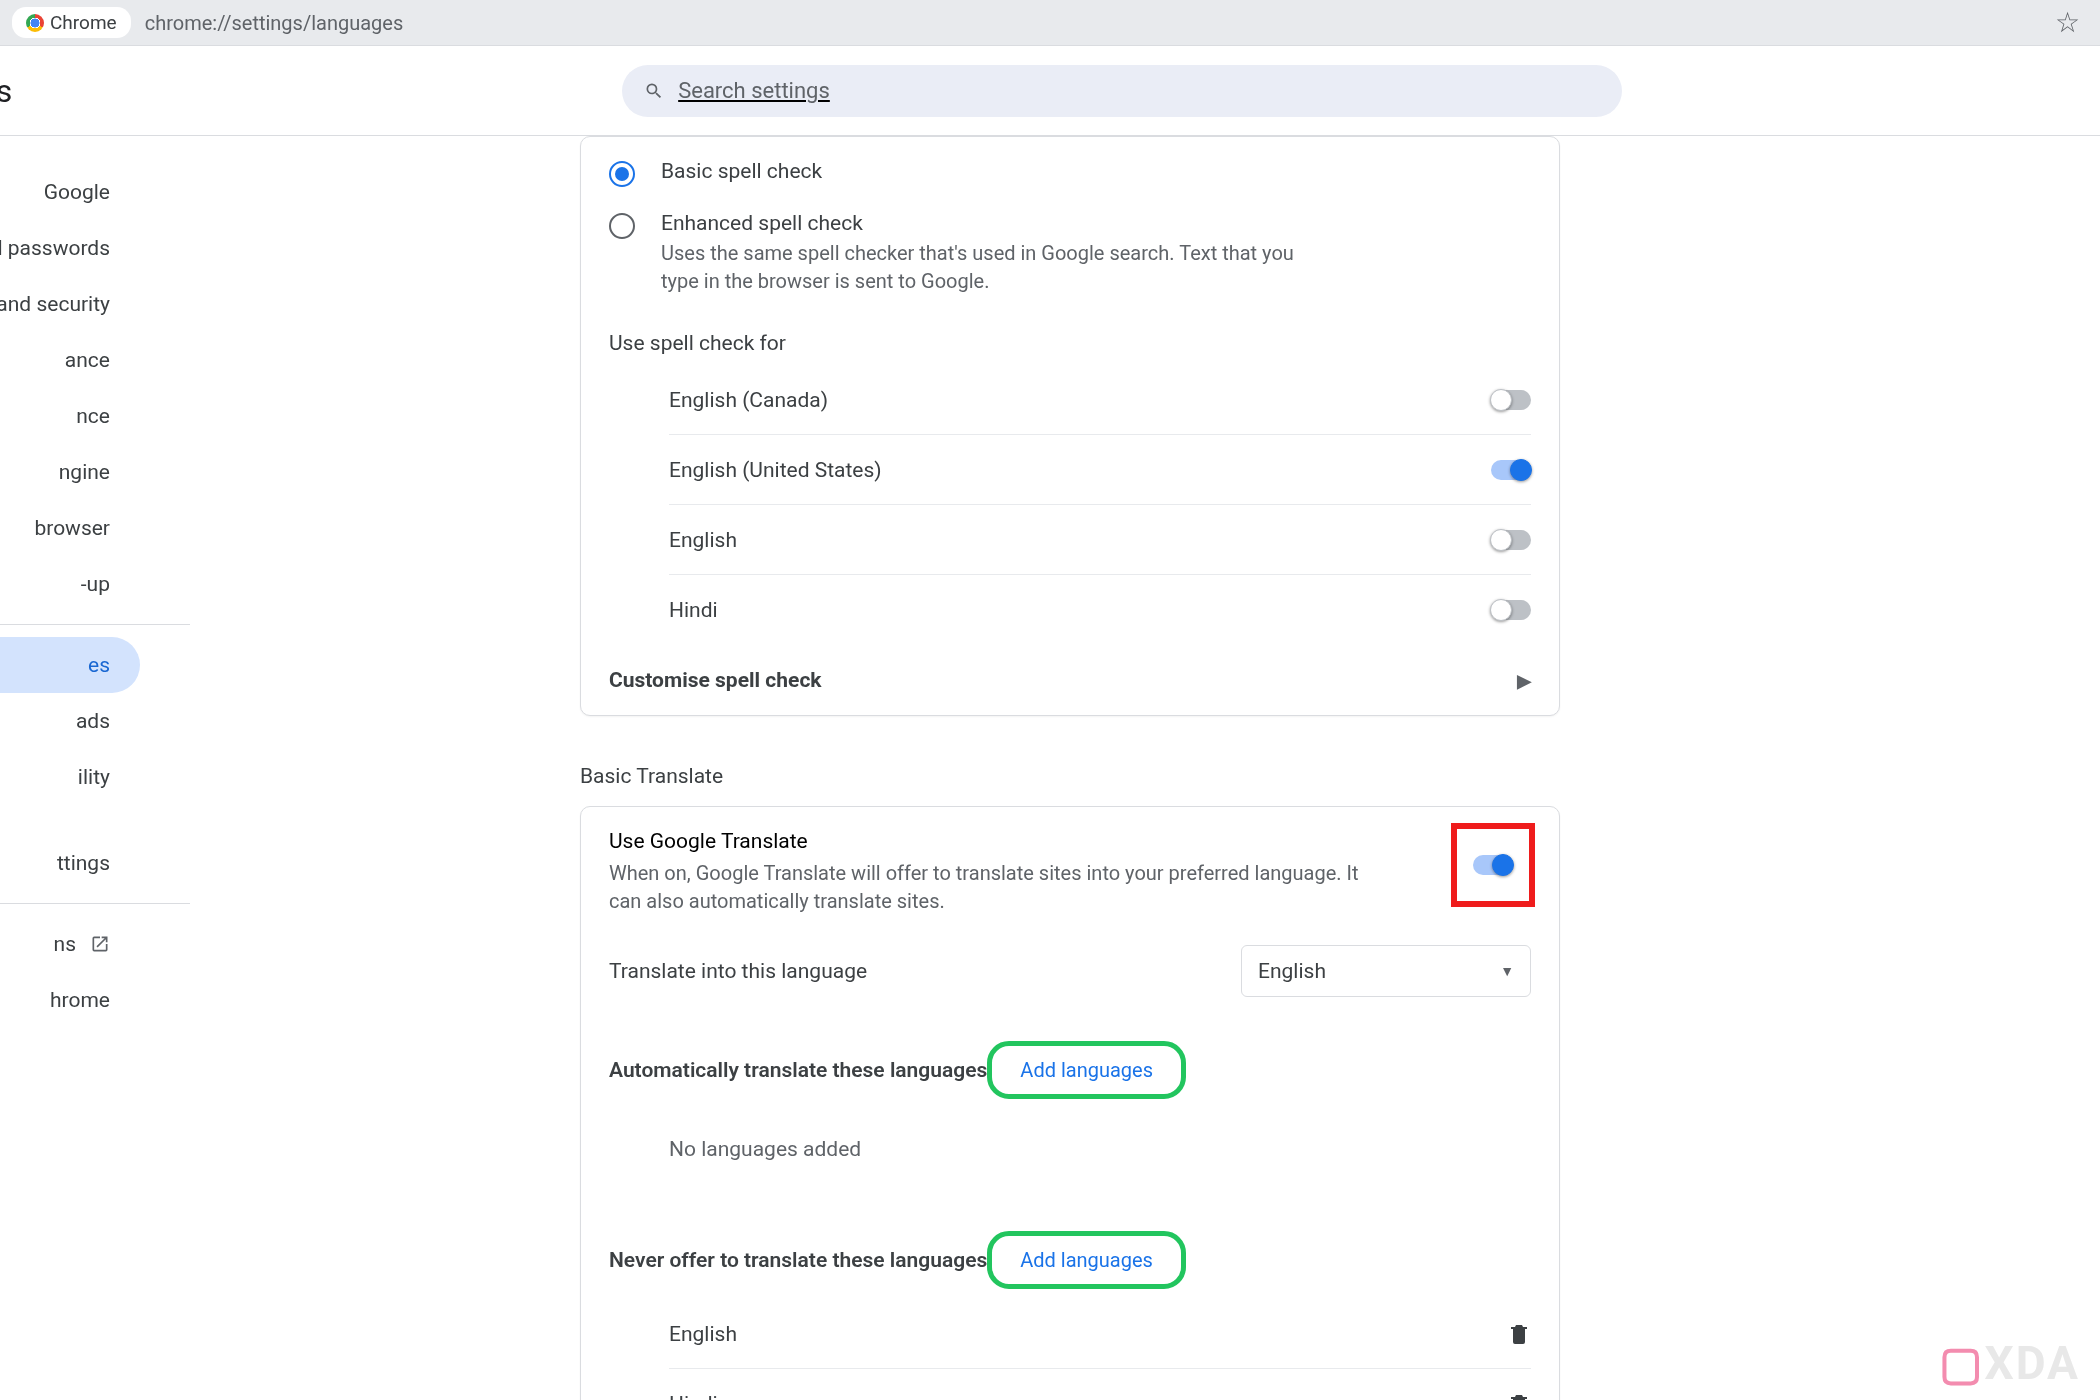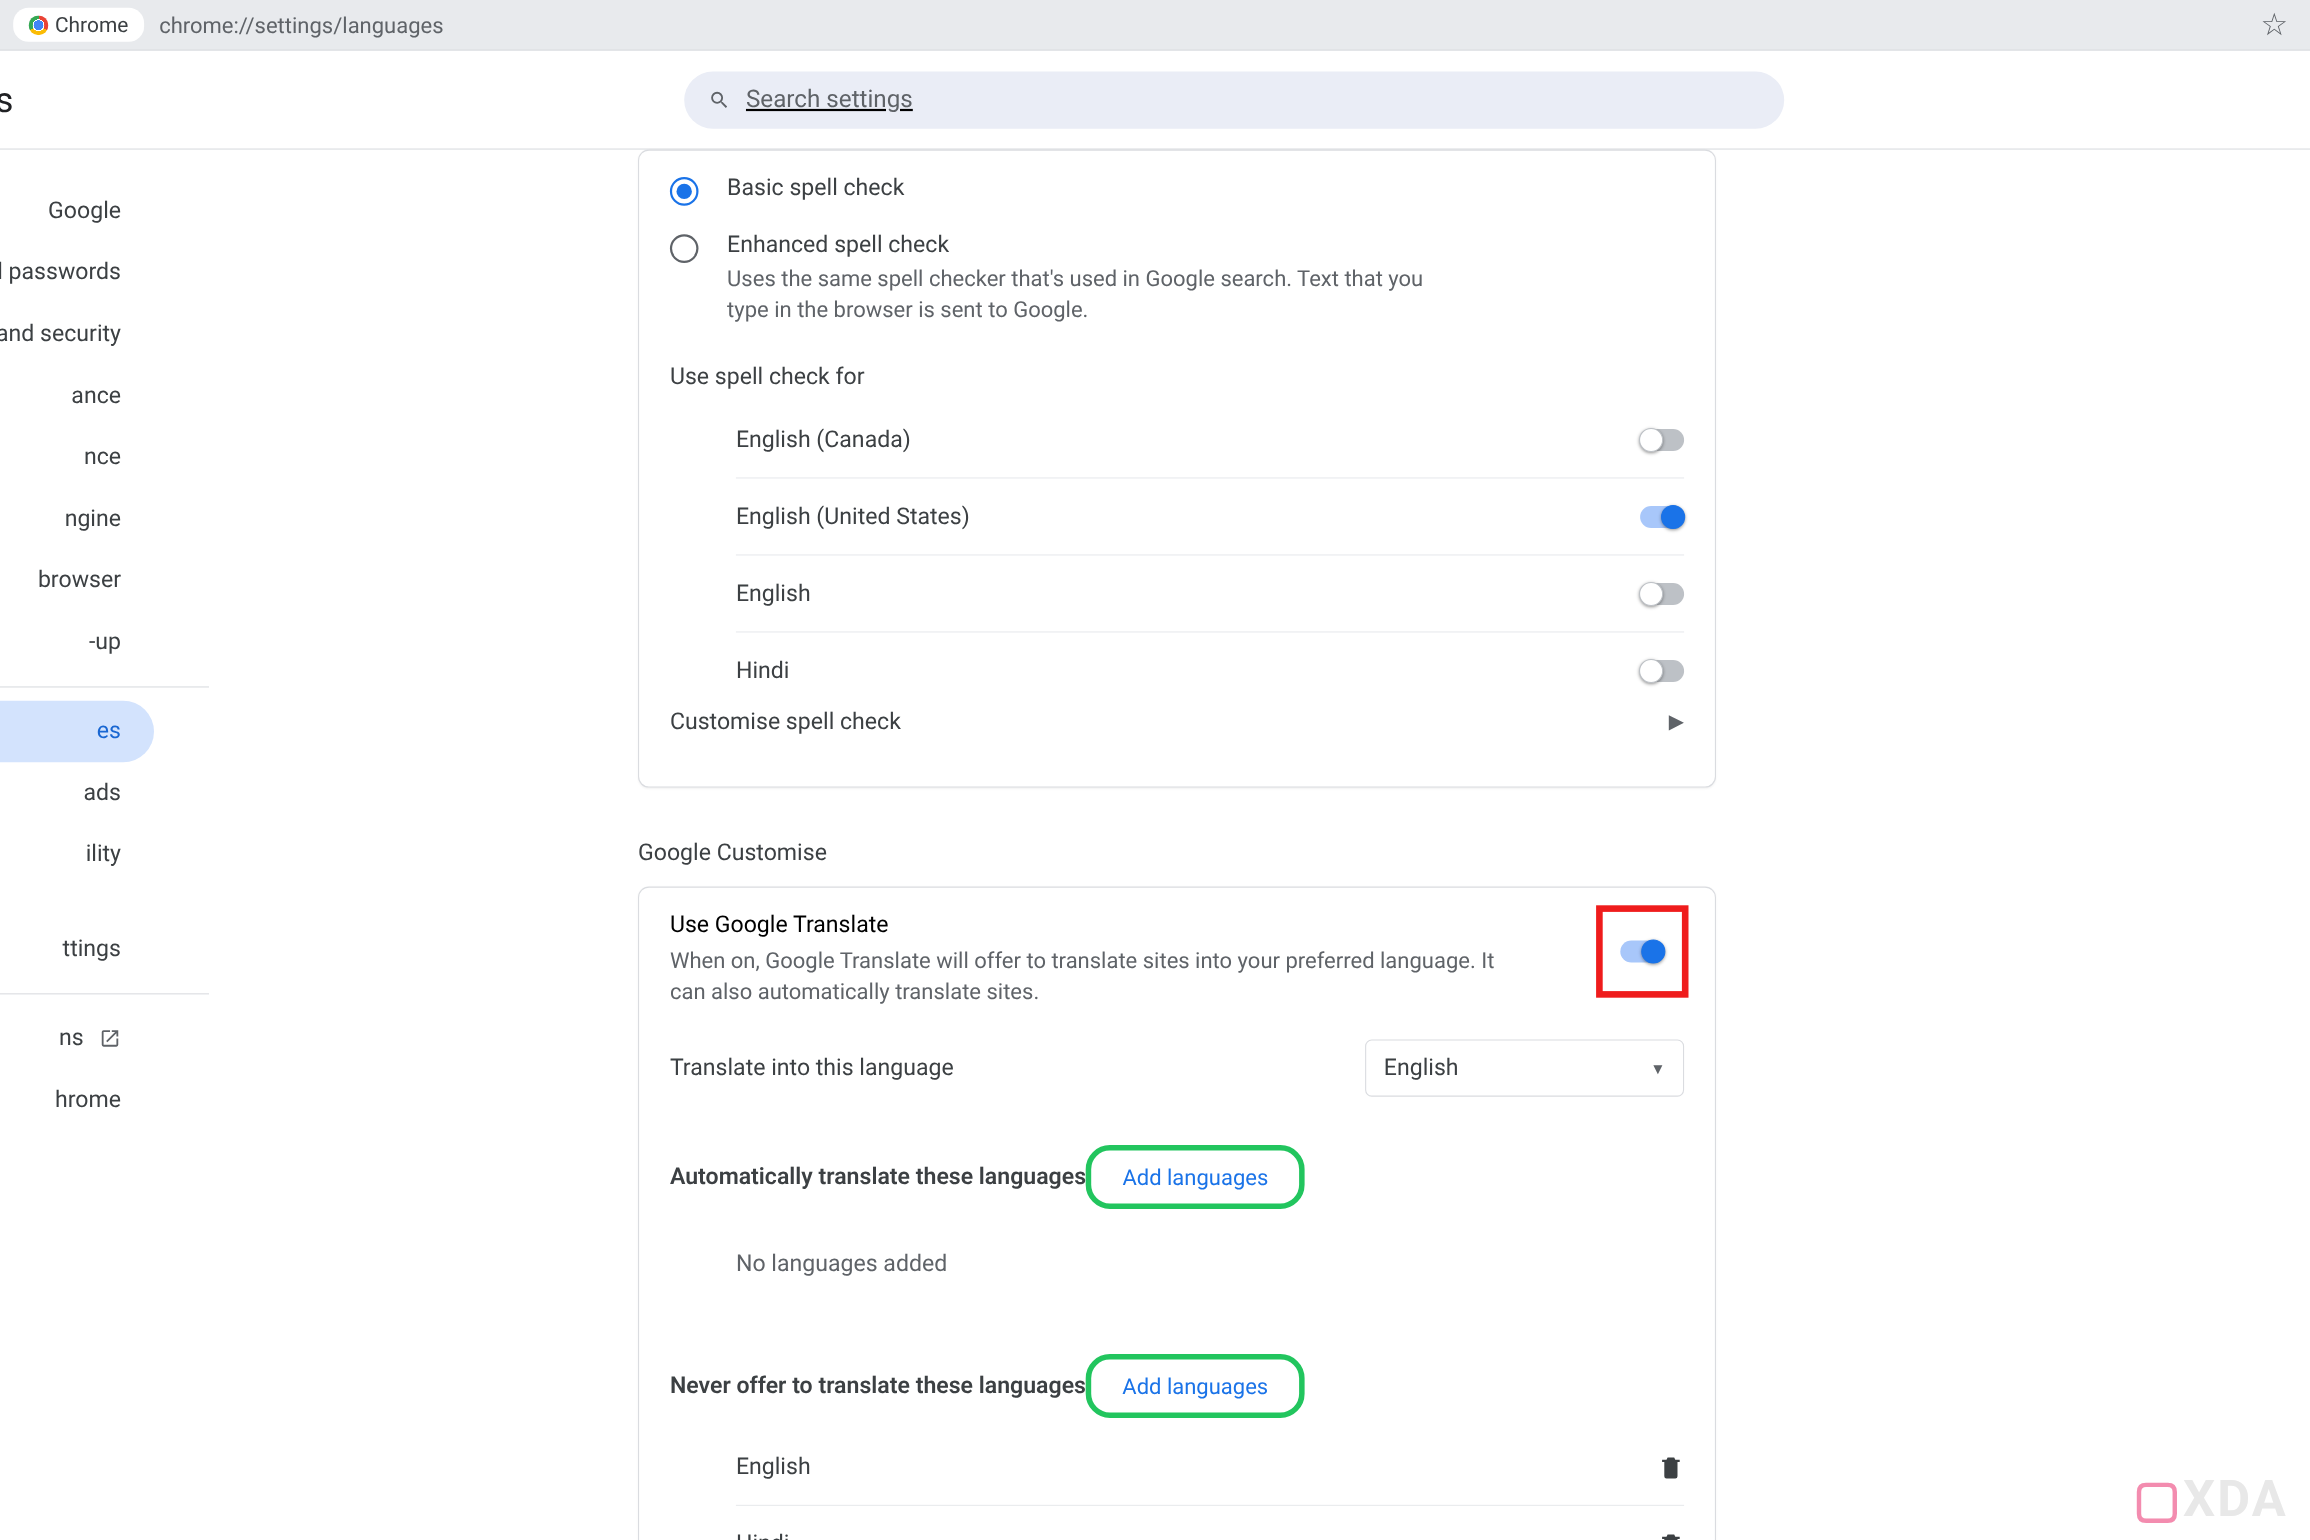--- a/index.html
+++ b/index.html
@@ -44,21 +44,21 @@
 .lang-list { padding-left: 60px; }
 .lang-row { display: flex; align-items: center; justify-content: space-between; height: 70px; border-bottom: 1px solid #e8eaed; }
 .lang-row:last-child { border-bottom: none; }
 .lang-name { font-size: 21px; color: #3c4043; }
 
 .toggle { width: 40px; height: 20px; background: #bdc1c6; border-radius: 10px; position: relative; cursor: pointer; }
 .toggle .knob { width: 22px; height: 22px; background: #fff; border-radius: 50%; position: absolute; top: -1px; left: -1px; box-shadow: 0 1px 3px rgba(0,0,0,0.4); border: 1px solid #bdc1c6; }
 .toggle.on { background: #a8c7fa; }
 .toggle.on .knob { left: auto; right: -1px; background: #1a73e8; border-color: #1a73e8; }
 
-.link-row { display: flex; align-items: flex-start; justify-content: space-between; height: 70px; cursor: pointer; }
+.link-row { display: flex; align-items: center; justify-content: space-between; height: 70px; cursor: pointer; font-weight: bold; }
 .link-label { font-size: 21px; color: #3c4043; }
 .arrow-r { font-size: 18px; color: #5f6368; }
 
 .section-title { font-size: 21px; color: #3c4043; margin: 48px 0 18px 0; }
 
 .card2 { width: 980px; background: #fff; border: 1px solid #dadce0; border-radius: 10px; box-shadow: 0 1px 2px rgba(0,0,0,0.05); }
 .card2-inner { padding: 22px 28px 0 28px; }
 
 .gt-row { display: flex; justify-content: space-between; align-items: flex-start; }
 .gt-text { max-width: 780px; }
@@ -180,21 +180,21 @@
               <div class="knob"></div>
             </div>
         </div>
       </div>
       <div class="link-row">
         <span class="link-label">Customise spell check</span>
         <span class="arrow-r">▶</span>
       </div>
     </div>
 
-    <div class="section-title">Google Customise</div>
+    <div class="section-title">Basic Translate</div>
 
     <div class="card2">
       <div class="card2-inner">
         <div class="gt-row">
           <div class="gt-text">
             <div class="gt-title">Use Google Translate</div>
             <div class="gt-desc">When on, Google Translate will offer to translate sites into your preferred language. It can also automatically translate sites.</div>
           </div>
           <div class="red-box">
             <div class="toggle on">

